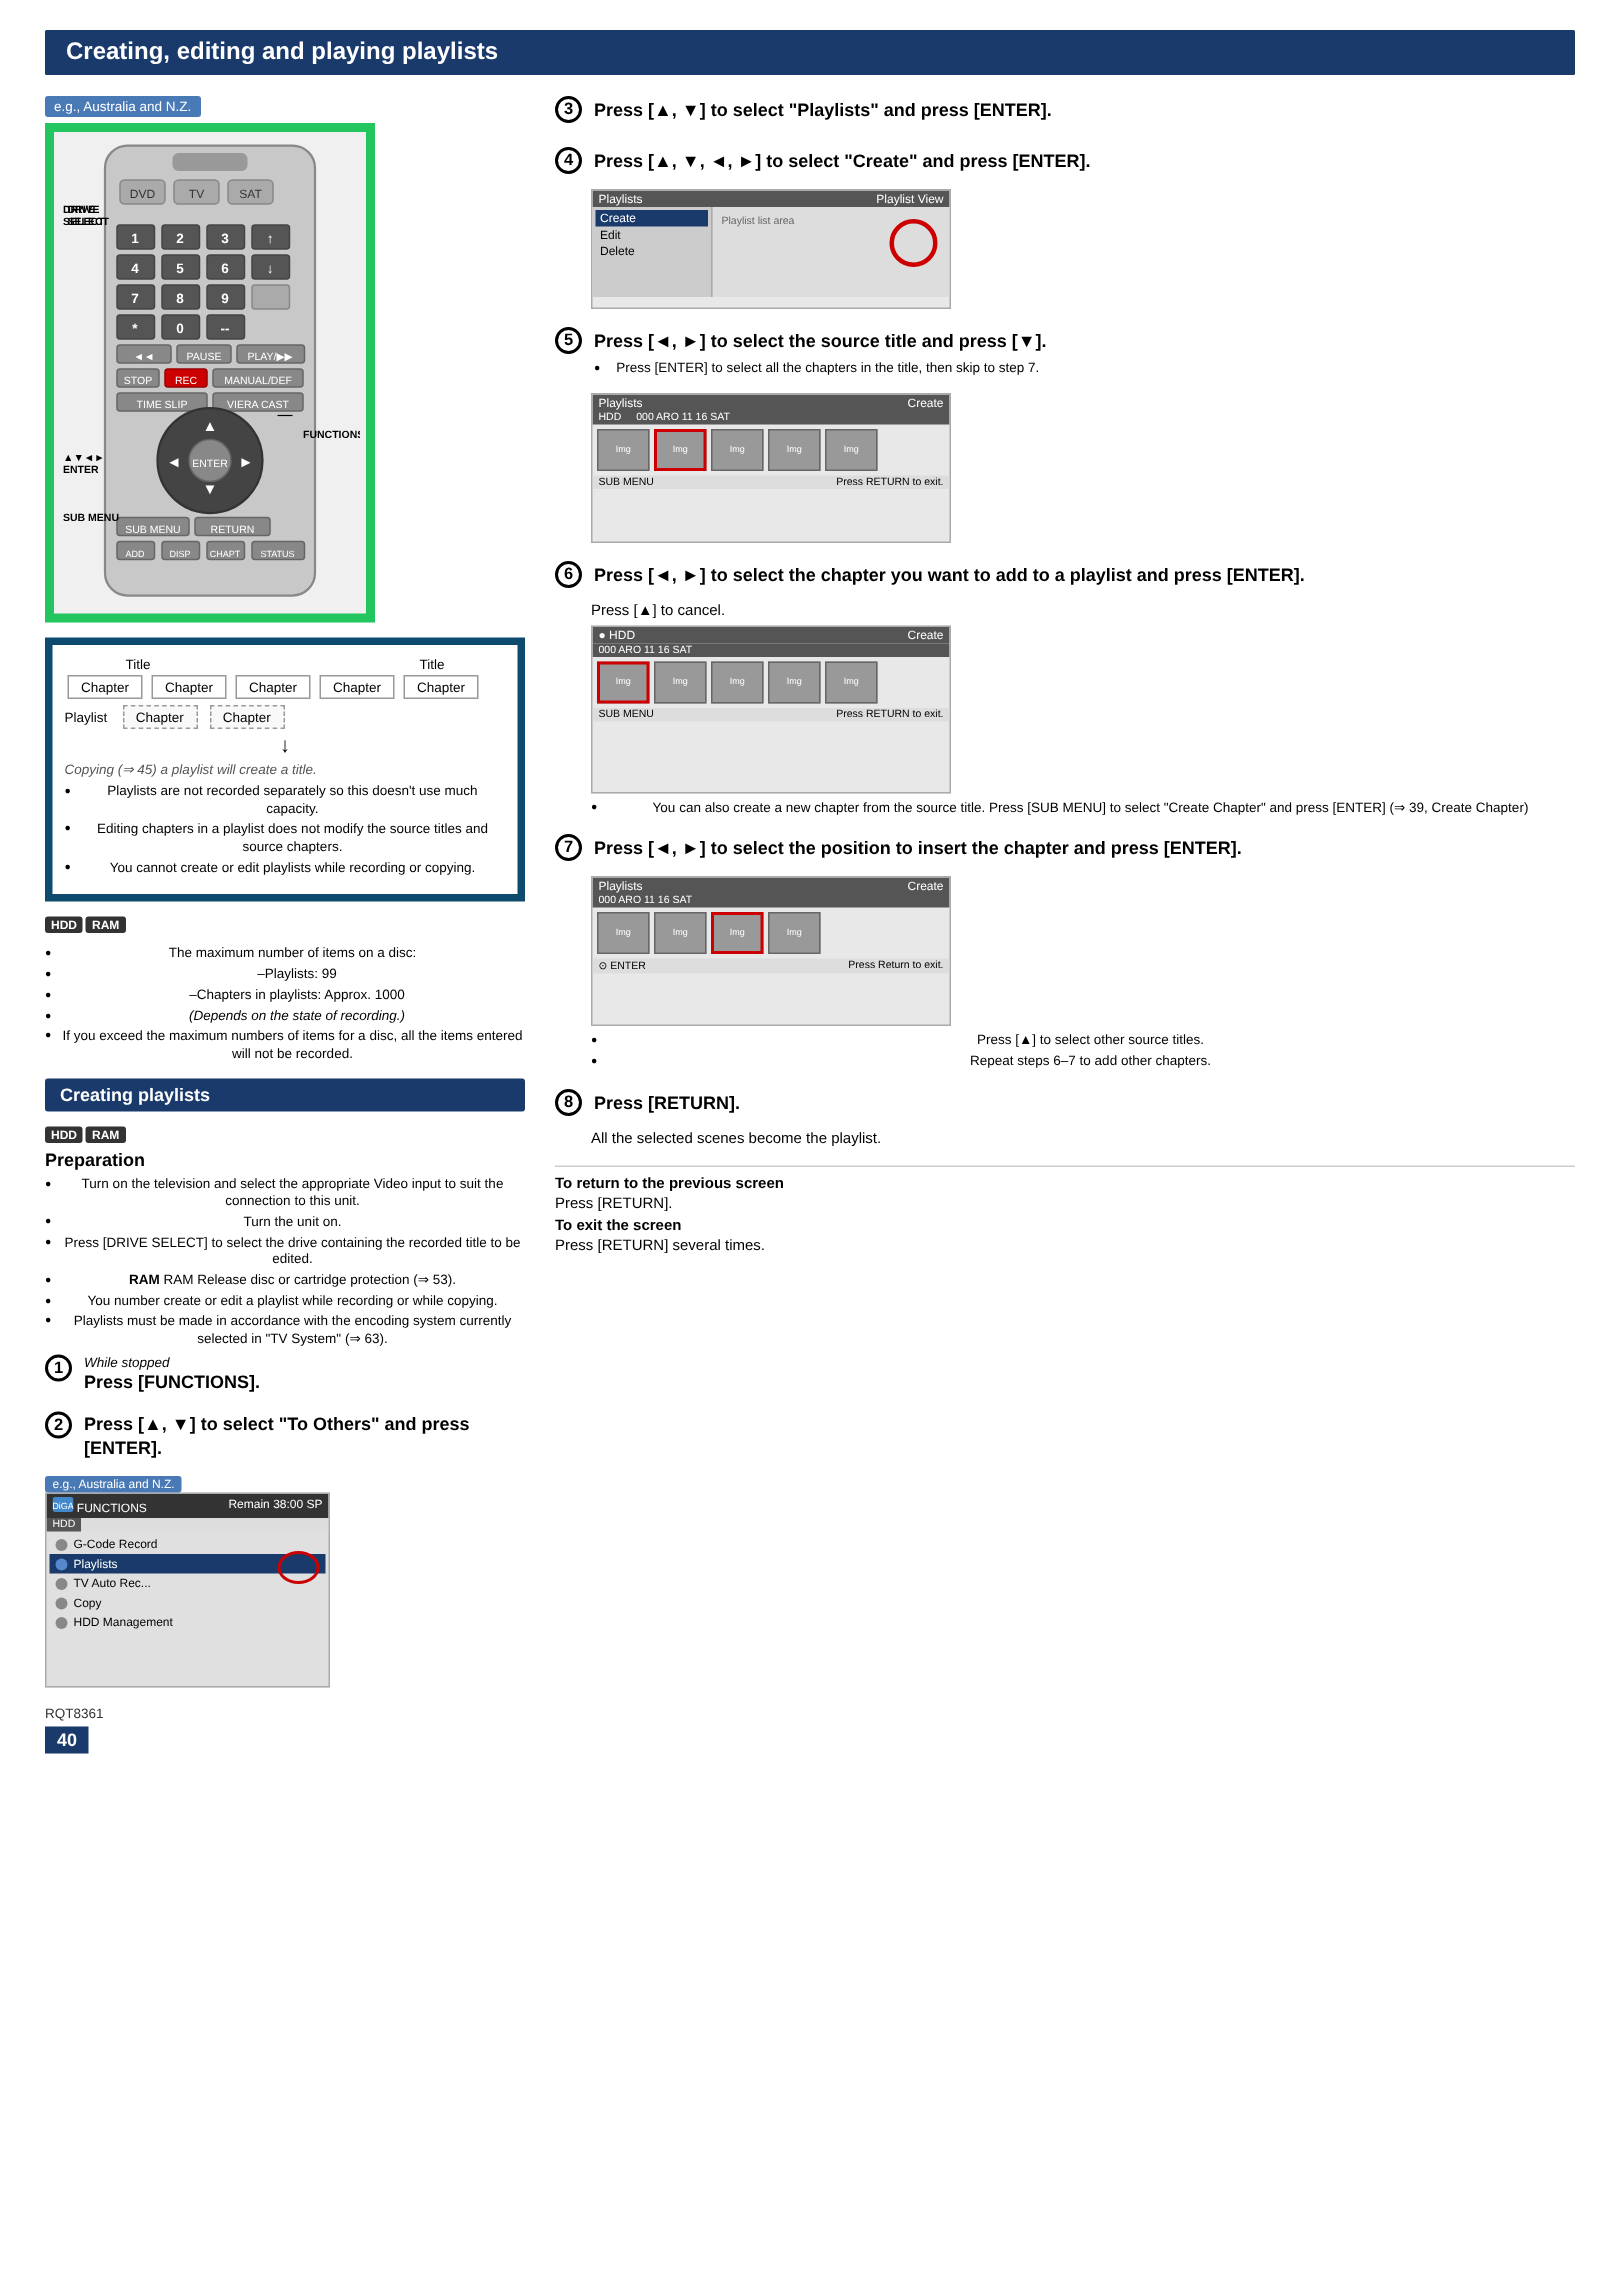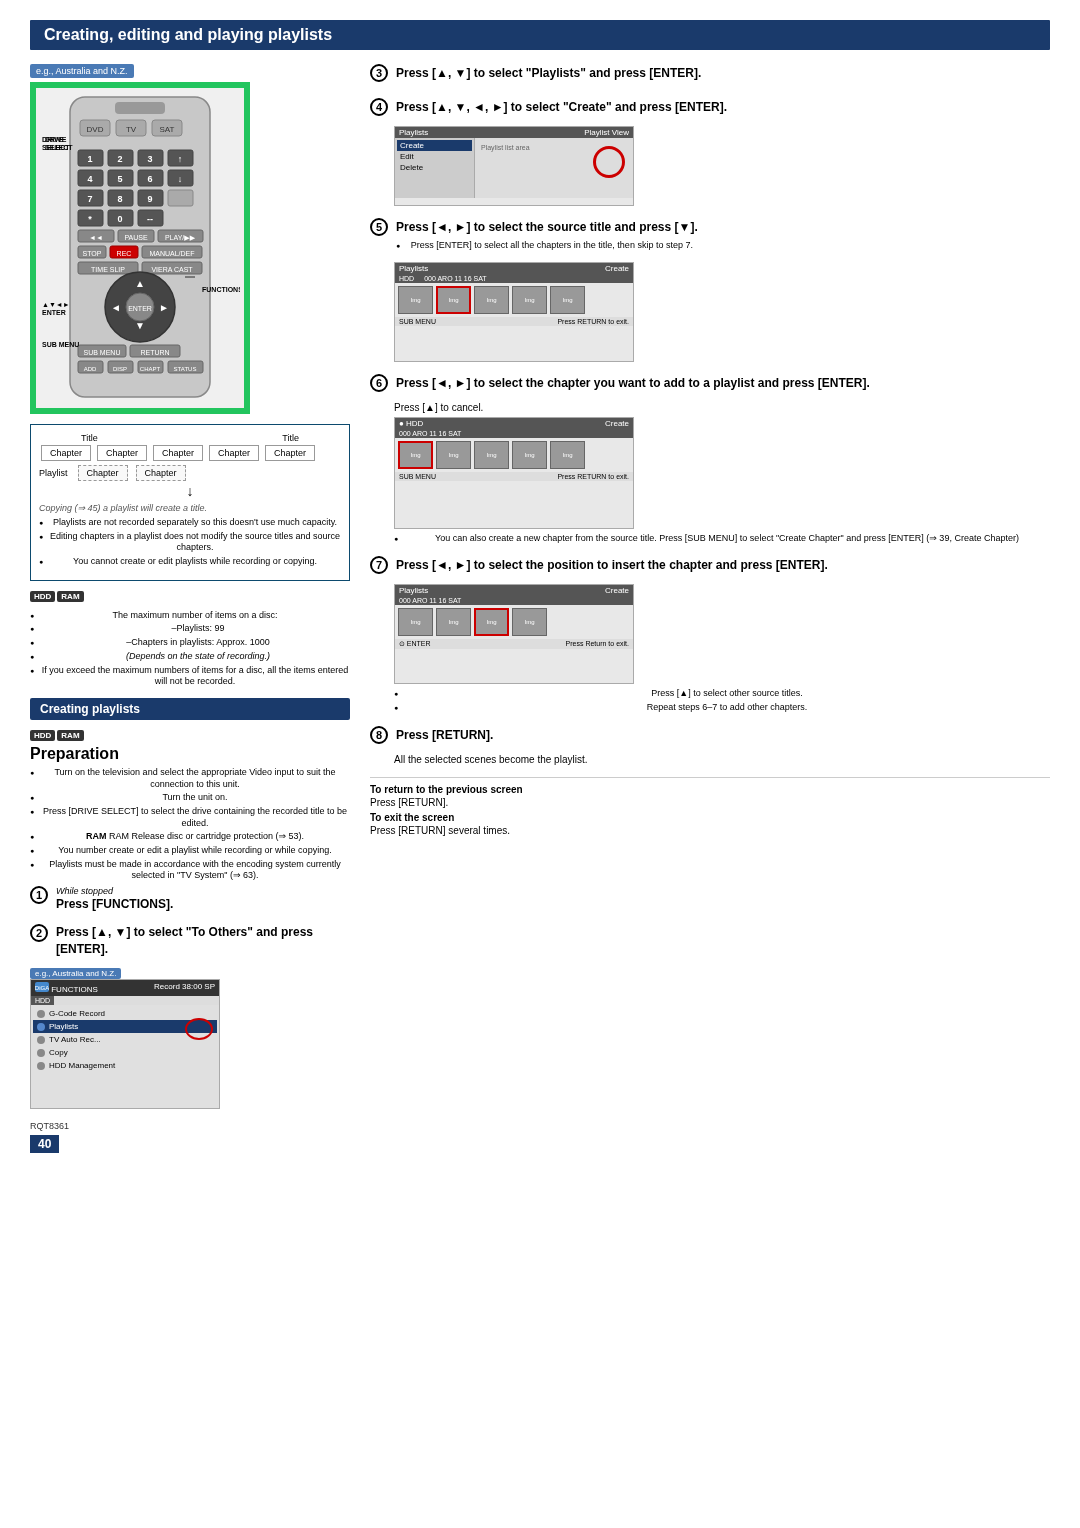--- a/index.html
+++ b/index.html
@@ -38,21 +38,21 @@
       color: #fff;
       font-size: 9px;
       padding: 2px 6px;
       display: inline-block;
       margin-bottom: 4px;
       border-radius: 2px;
     }
     
     
     .diagram-box {
-      border: 1px solid #0c4a6e;
+      border: 5px solid #0c4a6e;
       padding: 8px;
       margin-top: 10px;
       background: #fff;
       font-size: 9px;
     }
     .diagram-row {
       display: flex;
       align-items: center;
       margin-bottom: 4px;
     }
@@ -210,21 +210,21 @@
       margin-top: 4px;
     }
     .bottom-footer {
       display: flex;
       align-items: flex-end;
       gap: 10px;
       margin-top: 8px;
     }
     .preparation-label {
       font-weight: bold;
-      font-size: 16px;
+      font-size: 12px;
     }
     .eg-label-small {
       background: #4a7ab5;
       color: #fff;
       font-size: 8px;
       padding: 1px 5px;
       border-radius: 2px;
       display: inline-block;
     }
     .functions-screen {
@@ -506,21 +506,21 @@
           
           <div class="functions-screen">
             <div class="functions-header">
               <span>
                 <svg width="14" height="10" viewBox="0 0 14 10">
                     <rect x="0" y="0" width="14" height="10" rx="2" fill="#4488cc"></rect>
                     <text x="7" y="8" font-size="6" fill="#fff" text-anchor="middle">DiGA</text>
                   </svg>
                 FUNCTIONS
               </span>
-              <span>Record  38:00 SP</span>
+              <span>Remain  38:00 SP</span>
             </div>
             <div style="display:flex; background:#ddd;">
               <span style="background:#555; color:#fff; padding:1px 4px; font-size:7px;">HDD</span>
             </div>
             <div class="functions-menu">
               <div class="func-item">
                 <div class="func-dot"></div>
                 <span>G-Code Record</span>
               </div>
               <div class="func-item active" style="position:relative;">

